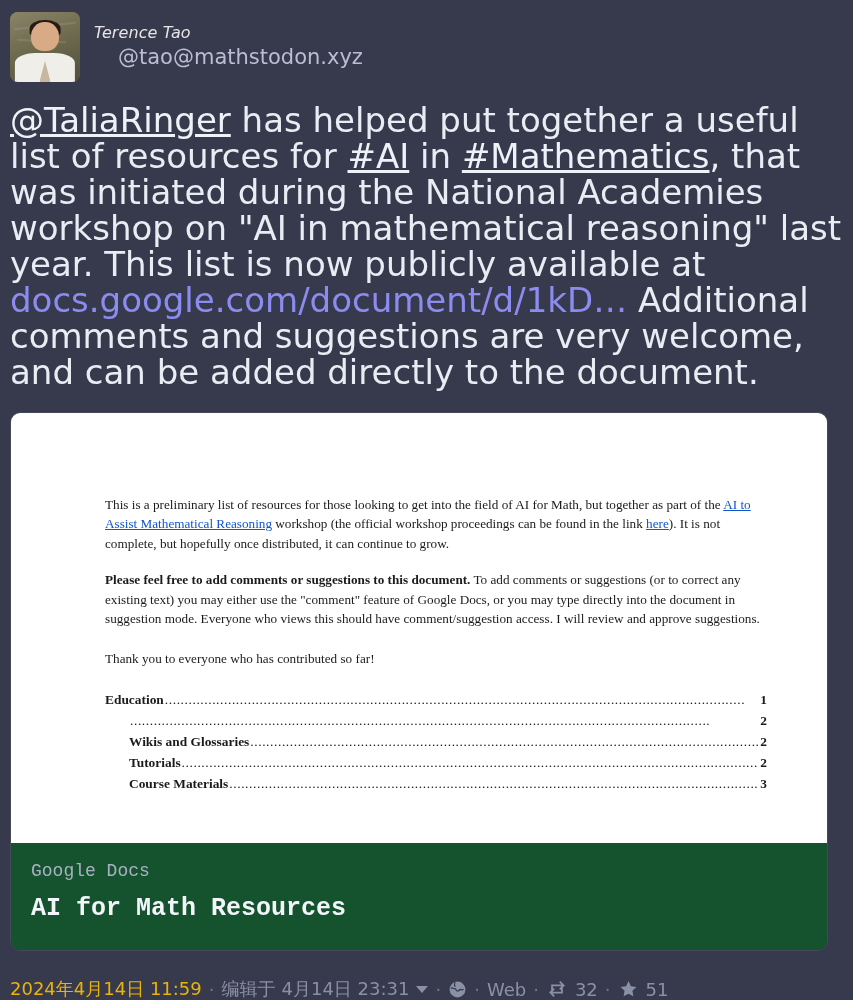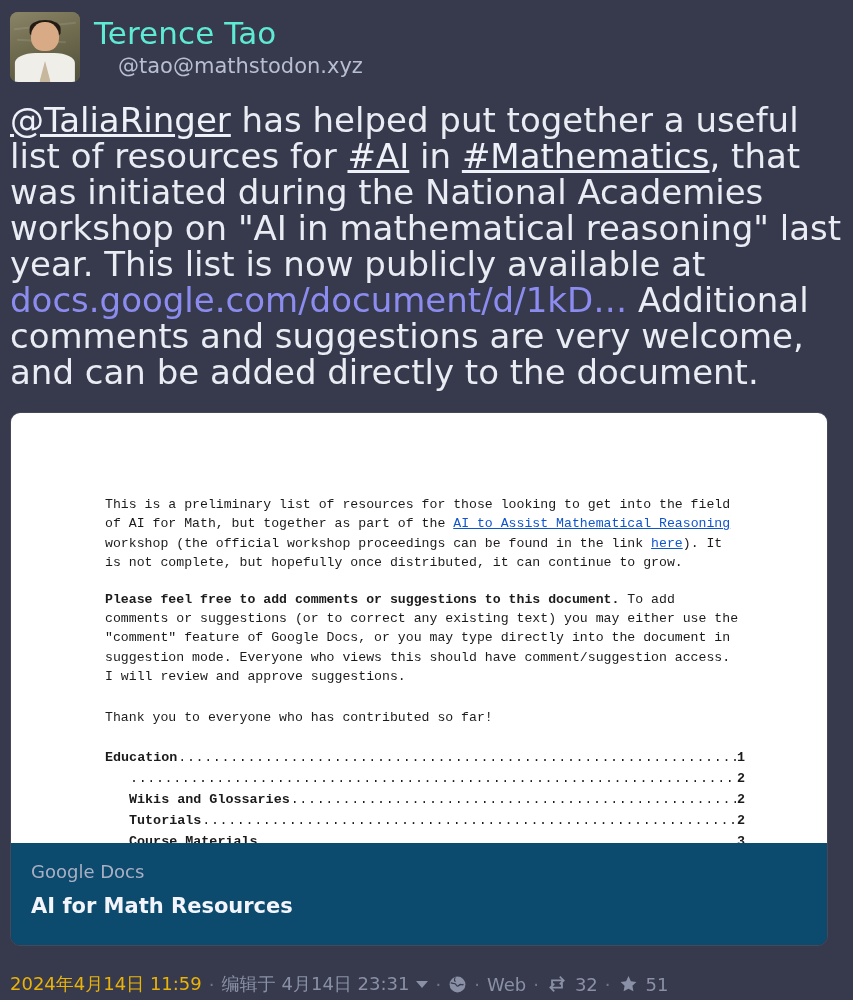--- a/index.html
+++ b/index.html
@@ -95,26 +95,27 @@
   }
 
   .names {
     display: flex;
     flex-direction: column;
     justify-content: center;
     gap: 2px;
     min-width: 0;
   }
   .display-name {
-    font-size: 31px;
+    font-size: 16px;
     font-weight: 400;
-    color: #5eead4;
+    color: #e5e5e5;
     line-height: 1.18;
     letter-spacing: .1px;
     white-space: nowrap;
+    font-style: italic;
   }
   .handle {
     font-size: 21px;
     font-weight: 400;
     color: #b9bfd2;
     line-height: 1.2;
     white-space: nowrap;
     margin-left: 24px;
   }
 
@@ -157,22 +158,22 @@
     overflow: hidden;
     position: relative;
     flex: 0 0 auto;
   }
 
   .doc-page {
     position: absolute;
     left: 0;
     right: 0;
     top: 0;
-    padding: 82px 82px 0 94px;
-    font-family: Liberation Mono, monospace;
+    padding: 82px 60px 0 94px;
+    font-family: Liberation Serif, serif;
     color: #1b1b1b;
     font-size: 13.2px;
     line-height: 19.4px;
   }
 
   .doc-para { margin-bottom: 17px; }
   .doc-para.tight { margin-bottom: 21px; }
   .doc-link {
     color: #1155cc;
     text-decoration: underline;
@@ -196,30 +197,31 @@
     white-space: nowrap;
     font-weight: 400;
     letter-spacing: .6px;
     color: #1b1b1b;
     margin: 0 1px;
   }
   .toc-page { flex: 0 0 auto; }
 
   .card-meta {
     padding: 16px 20px 26px 20px;
-    background: #0c4a6e;
+    background: #14532d;
+    font-family: Liberation Mono, monospace;
   }
   .card-provider {
     font-size: 18px;
     color: #aab0c4;
     line-height: 1.4;
     margin-bottom: 9px;
   }
   .card-title {
-    font-size: 21px;
+    font-size: 25px;
     font-weight: 700;
     color: #f3f5fa;
     line-height: 1.25;
   }
 
   
   .status-meta {
     margin-top: 26px;
     display: flex;
     align-items: center;

